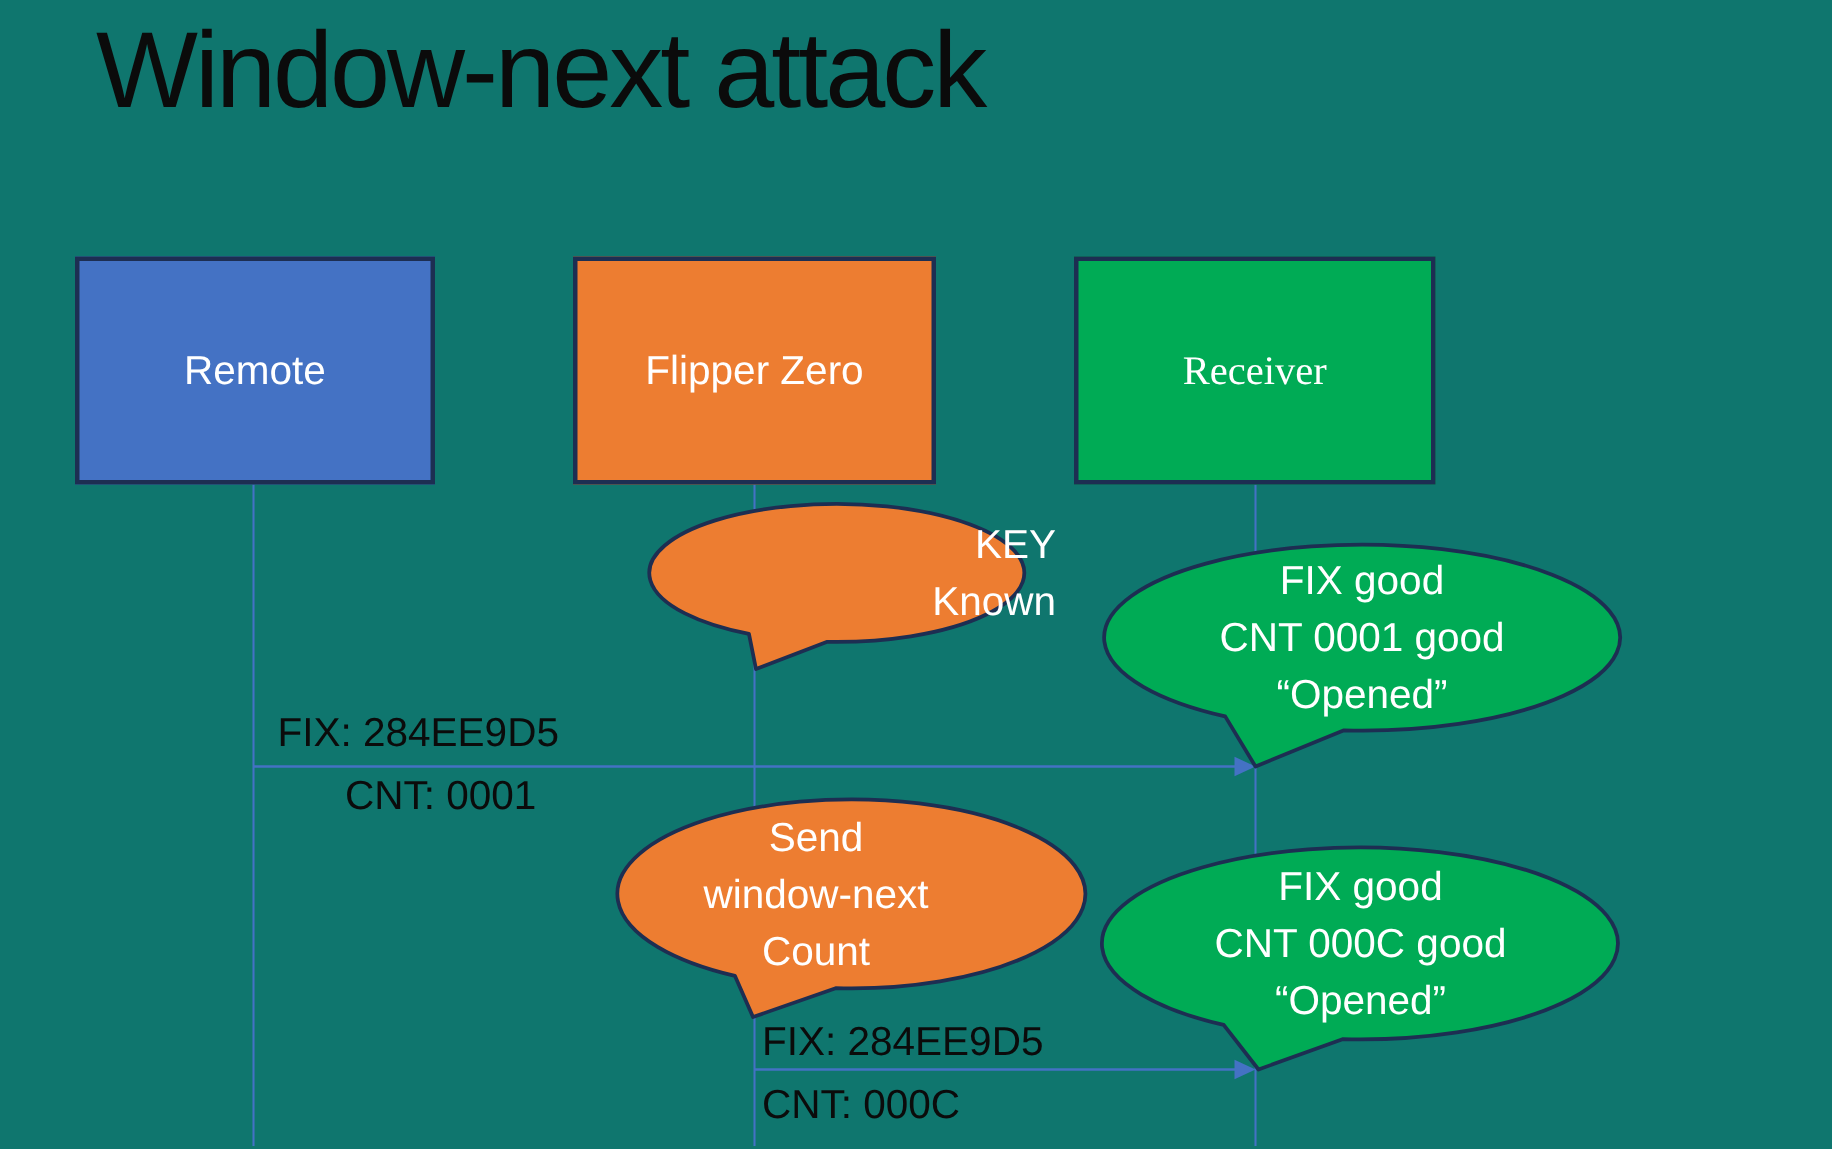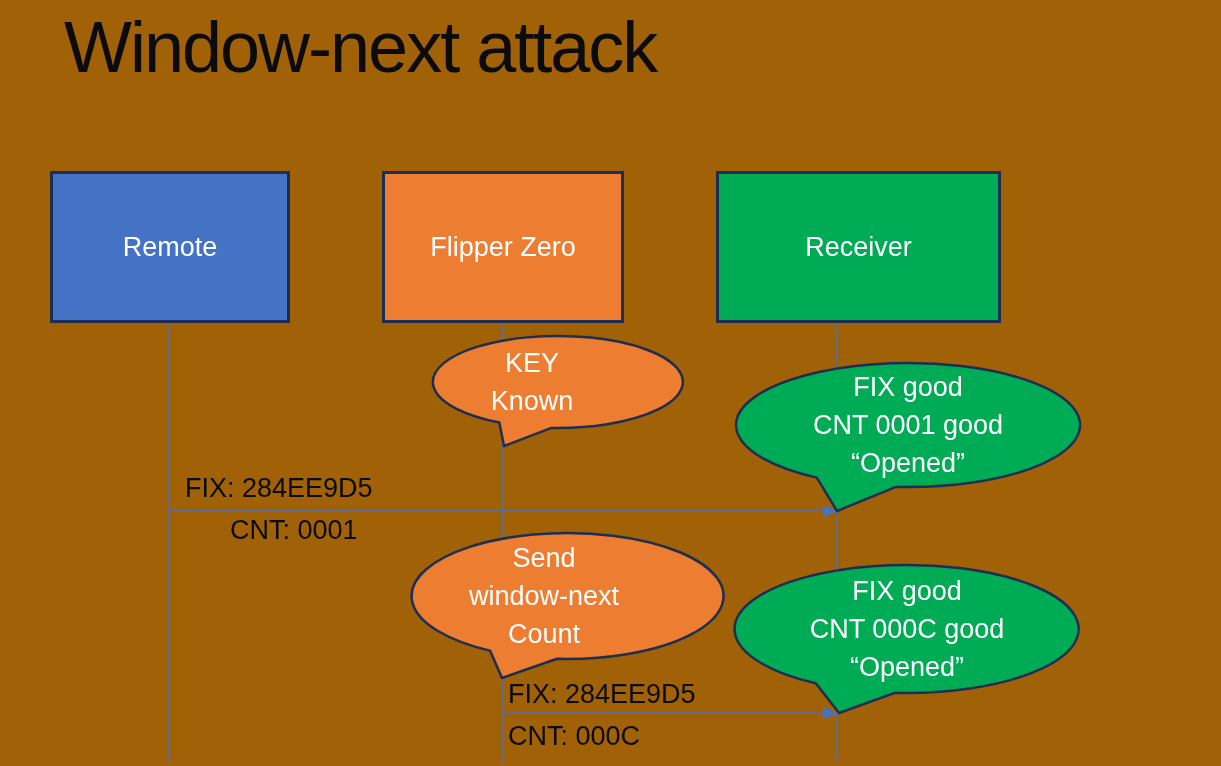--- a/index.html
+++ b/index.html
@@ -1,19 +1,19 @@
 <!DOCTYPE html>
 <html><head>
 <meta charset="utf-8">
 <style>
   html,body{margin:0;padding:0;background:#ffffff;}
   .stage{
     position:relative;
     width:1221px;height:766px;
-    background:#a16207;
+    background:#0f766e;
     overflow:hidden;
     font-family:"Liberation Sans", sans-serif;
   }
   .slide-title{
     position:absolute;
     left:64px;top:6px;
     margin:0;
     font-size:72px;
     font-weight:300;
     letter-spacing:-2px;
@@ -30,32 +30,32 @@
     top:171px;height:152px;
     box-sizing:border-box;
     border:3px solid #1d2e52;
     display:flex;align-items:center;justify-content:center;
     color:#ffffff;
     font-size:27px;
     z-index:2;
   }
   .actor-remote{left:50px;width:240px;}
   .actor-flipper{left:382px;width:242px;}
-  .actor-receiver{left:716px;width:285px;}
+  .actor-receiver{left:716px;width:241px;font-family:Liberation Serif, serif;}
   .callout-text{
     position:absolute;
     display:flex;flex-direction:column;align-items:center;justify-content:center;
     color:#ffffff;
     font-size:27px;
     line-height:38px;
     text-align:center;
     z-index:3;
     pointer-events:none;
   }
-  .ct-0{left:407px;top:336px;width:250px;height:92px;}
+  .ct-0{left:454px;top:336px;width:250px;height:92px;align-items:flex-end;}
   .ct-1{left:736px;top:363px;width:344px;height:124px;}
   .ct-2{left:388px;top:533px;width:312px;height:126px;}
   .ct-3{left:735px;top:565px;width:344px;height:128px;}
   .msg-label{
     position:absolute;
     color:#0b0b0b;
     font-size:27px;
     line-height:32px;
     white-space:nowrap;
     z-index:3;

